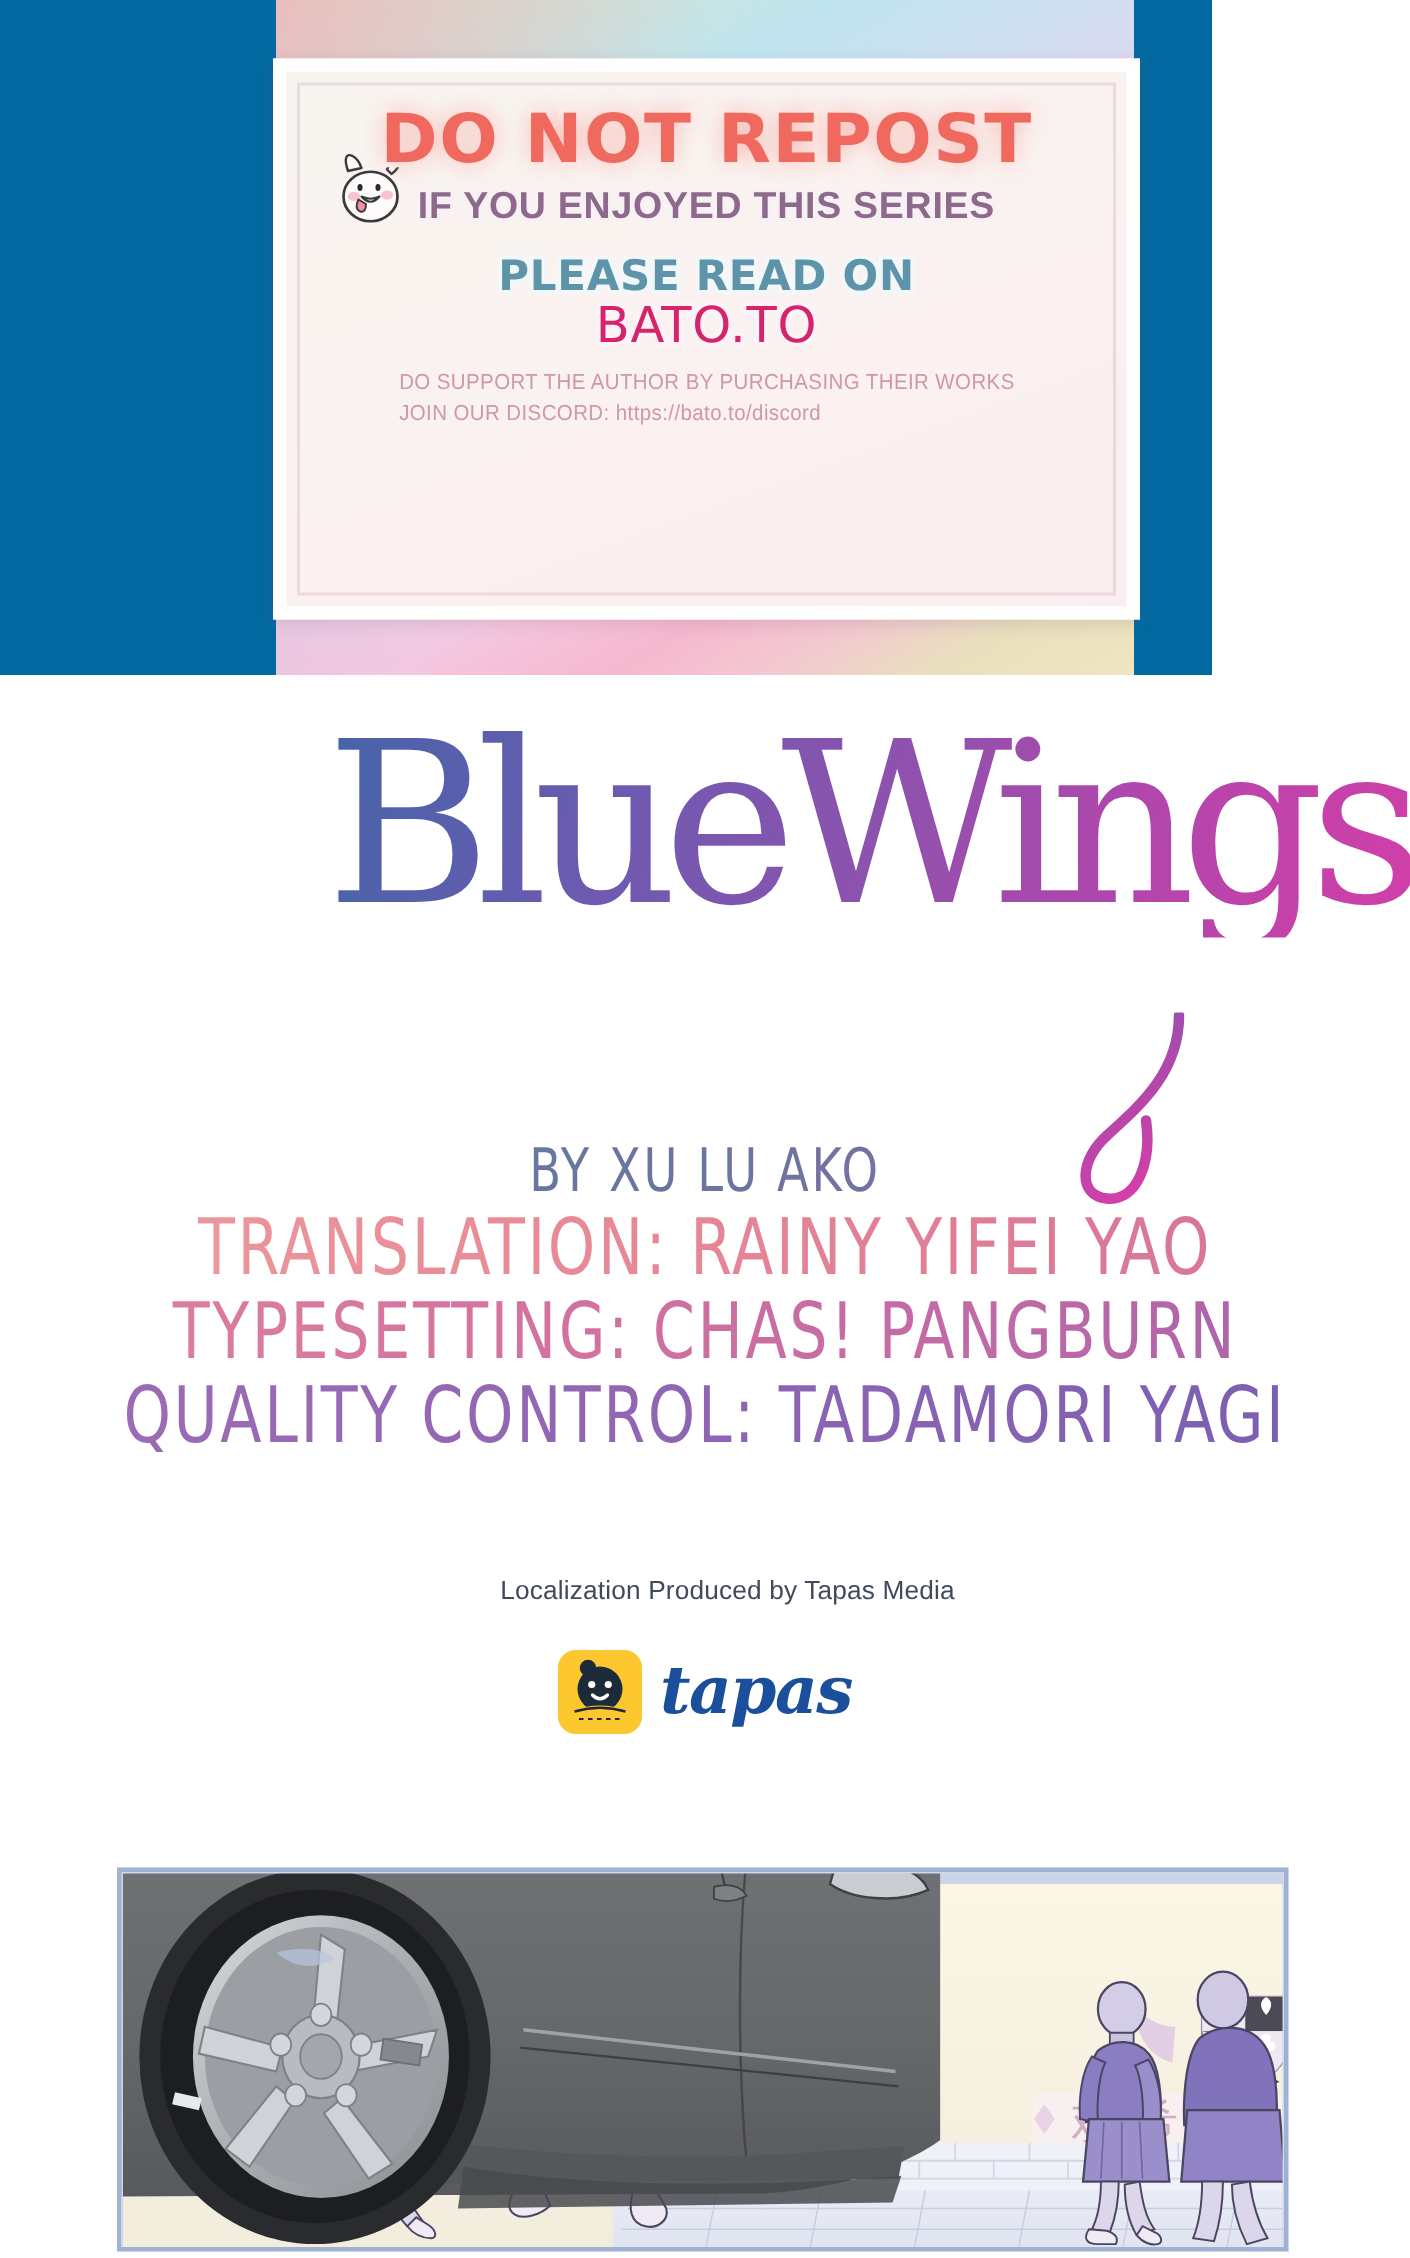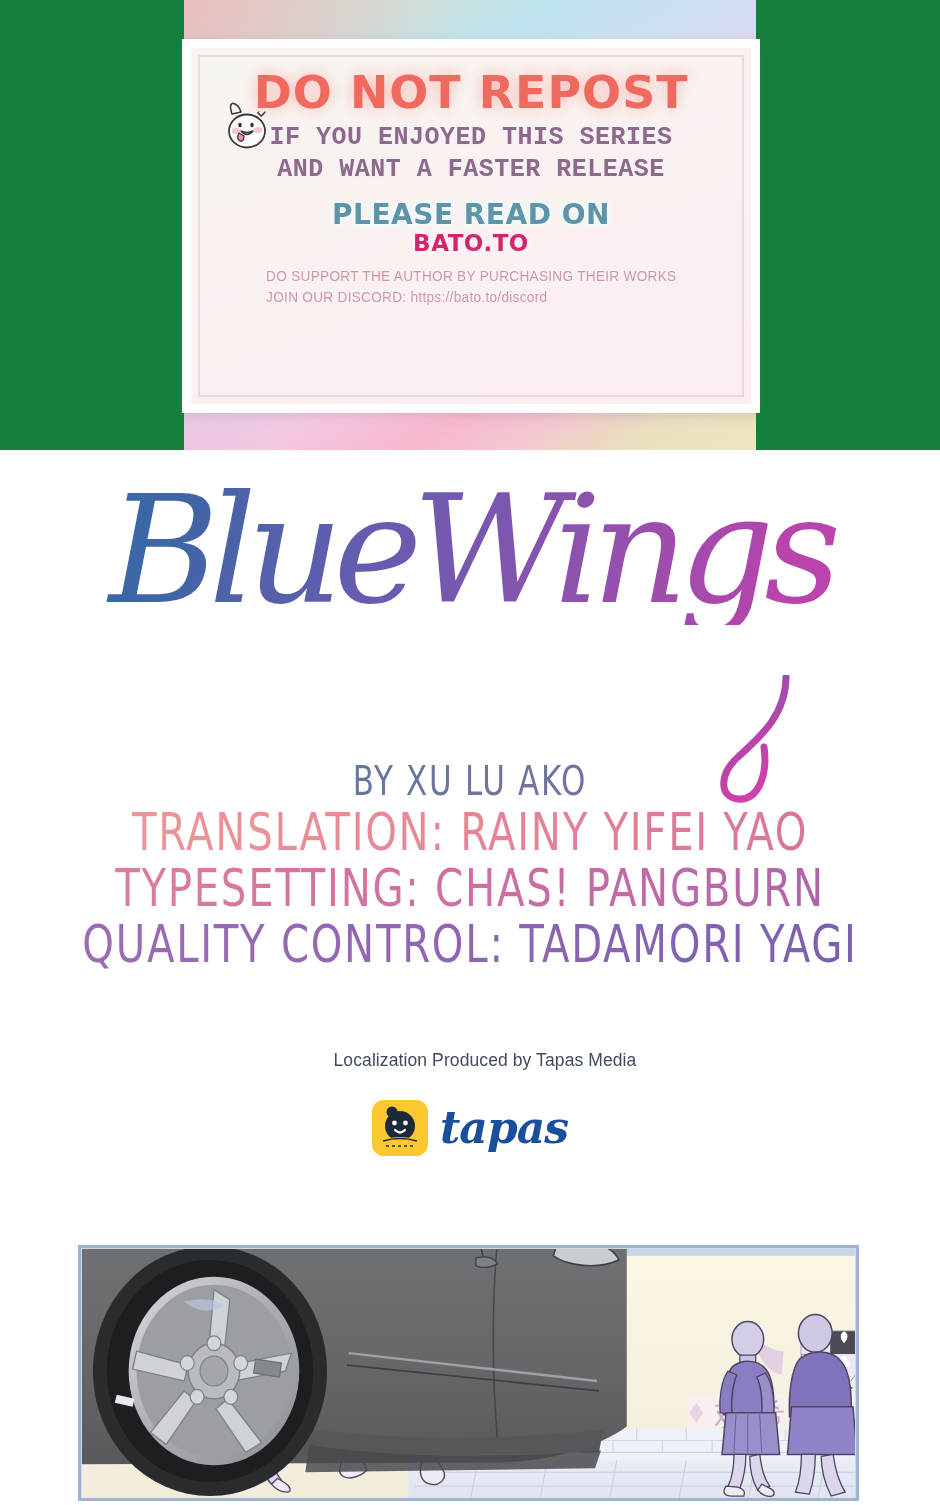--- a/index.html
+++ b/index.html
@@ -6,22 +6,22 @@
   * { margin:0; padding:0; box-sizing:border-box; }
   html,body { background:#ffffff; }
   body {
     width:940px; height:1505px;
     font-family:"Liberation Sans", sans-serif;
     overflow:hidden; position:relative;
   }
 
   
   #banner-region {
-    position:absolute; left:0; top:0; width:940px; height:450px;
-    background:#15803d;
+    position:absolute; left:0; top:0; width:808px; height:450px;
+    background:#0369a1;
     overflow:hidden;
   }
   #banner-gradient {
     position:absolute; left:184px; top:0; width:572px; height:450px;
     background:
       linear-gradient(150deg,
         #d9e9c6 0%,
         #cfe6d6 14%,
         #bfe4ef 28%,
         #cfdff2 40%,
@@ -64,40 +64,40 @@
     font-family:"DejaVu Sans", sans-serif;
     font-weight:bold; font-size:45px; letter-spacing:1px;
     color:#f0695f;
     -webkit-text-stroke:7px #fdf5f2;
     paint-order:stroke fill;
     text-shadow:0 0 14px rgba(240,105,95,.45);
     line-height:1.0; white-space:nowrap;
     transform:scaleX(1.02);
   }
   .hl-sub{
-    font-family:Liberation Mono, monospace;
+    font-family:Liberation Sans, sans-serif;
     font-weight:bold; font-size:25px; letter-spacing:.5px;
     color:#8d6a8b;
     -webkit-text-stroke:5px #f7f1f4;
     paint-order:stroke fill;
     line-height:1.18; white-space:nowrap;
     margin-top:2px;
   }
   .hl-read{
     font-family:"DejaVu Sans", sans-serif;
     font-weight:bold; font-size:28px; letter-spacing:.5px;
     color:#5d94a9;
     -webkit-text-stroke:6px #f3f7f8;
     paint-order:stroke fill;
     line-height:1.05; white-space:nowrap;
     margin-top:16px;
   }
   .hl-bato{
     font-family:"DejaVu Sans", sans-serif;
-    font-weight:bold; font-size:23px; letter-spacing:.5px;
+    font-weight:normal; font-size:33px; letter-spacing:.5px;
     color:#d5236c;
     -webkit-text-stroke:6px #fdf2f6;
     paint-order:stroke fill;
     line-height:1.05; white-space:nowrap;
     margin-top:2px;
   }
   .hl-foot{
     font-family:"Liberation Sans", sans-serif;
     font-size:14.5px; letter-spacing:.3px;
     color:#cf97ac; line-height:1.45; white-space:nowrap;
@@ -105,23 +105,22 @@
   }
   #banner-foot { margin-top:10px; text-align:left; }
 
   
   #title-region {
     position:absolute; left:0; top:450px; width:940px; height:790px;
     background:#ffffff;
   }
   #series-title {
     position:absolute; left:0; top:25px; width:940px;
-    text-align:center;
+    text-align:right;
     font-family:"DejaVu Serif", serif;
-    font-style:italic;
     font-size:150px;
     line-height:1;
     letter-spacing:-10px;
     background:linear-gradient(105deg,#2f6da8 0%,#3d66a6 18%,#6a5bb0 42%,#8e52ae 62%,#b246ac 80%,#d13fa8 100%);
     -webkit-background-clip:text; background-clip:text;
     -webkit-text-fill-color:transparent; color:transparent;
     white-space:nowrap;
   }
   #title-swash{
     position:absolute; left:690px; top:225px; width:140px; height:130px;
@@ -214,21 +213,20 @@
         <ellipse cx="21" cy="25" rx="1.7" ry="2.3" fill="#2b2b2b"></ellipse>
         <ellipse cx="33" cy="25" rx="1.7" ry="2.3" fill="#2b2b2b"></ellipse>
         <path d="M22 31 q6 7 12 0 q-6 3 -12 0 Z" fill="#ffffff" stroke="#3a3a3a" stroke-width="1.4" stroke-linejoin="round"></path>
         <path d="M20 33 q-3 6 1 8 q4 1 4 -5 Z" fill="#f58da3" stroke="#3a3a3a" stroke-width="1.3" stroke-linejoin="round"></path>
       </svg>
     </div>
 
     <div id="banner-content">
       <div class="hl-donotrepost">DO NOT REPOST</div>
       <div class="hl-sub" style="margin-top:8px;">IF YOU ENJOYED THIS SERIES</div>
-      <div class="hl-sub">AND WANT A FASTER RELEASE</div>
       <div class="hl-read">PLEASE READ ON</div>
       <div class="hl-bato">BATO.TO</div>
       <div id="banner-foot">
         <div class="hl-foot">DO SUPPORT THE AUTHOR BY PURCHASING THEIR WORKS</div>
         <div class="hl-foot">JOIN OUR DISCORD: https://bato.to/discord</div>
       </div>
     </div>
   </div>
 </div>
 

